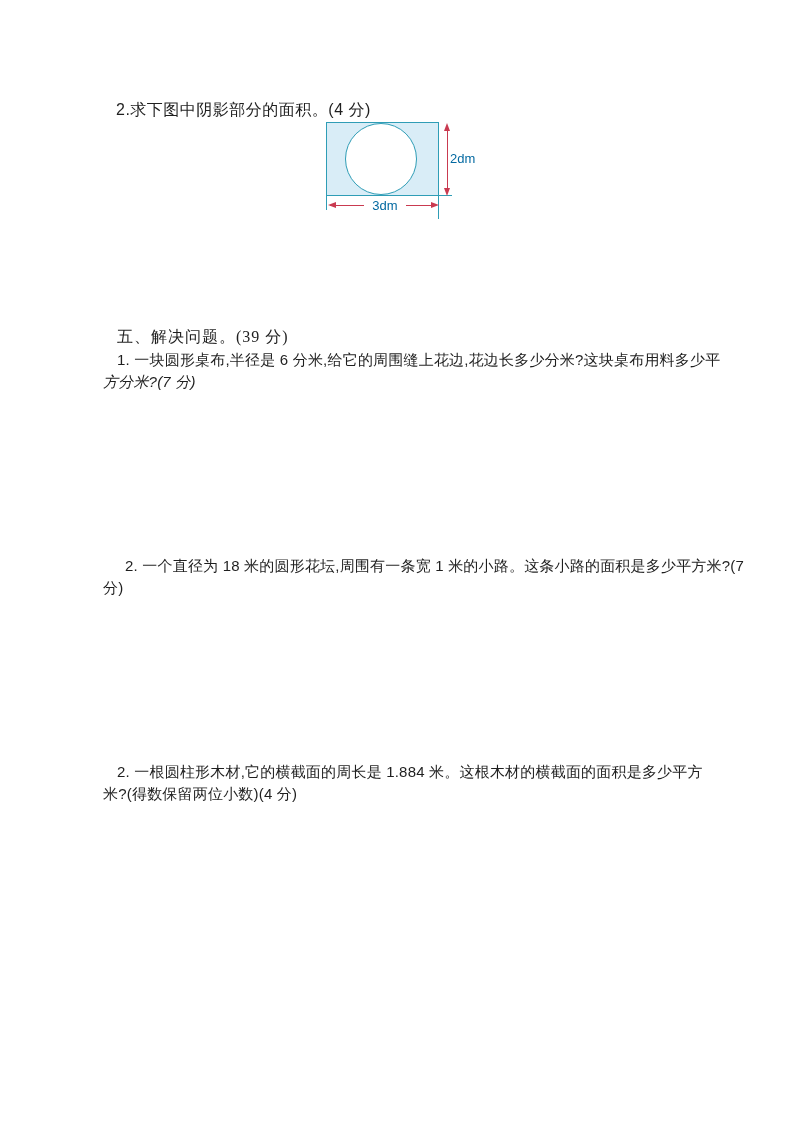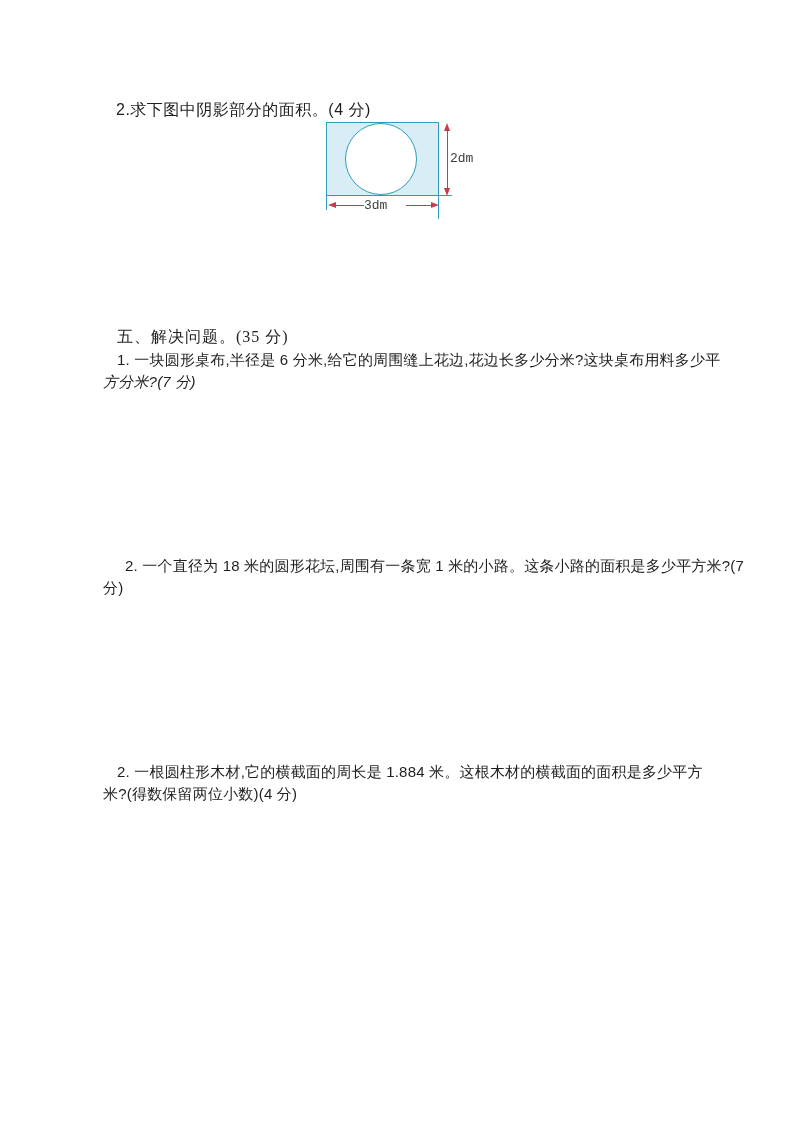--- a/index.html
+++ b/index.html
@@ -69,29 +69,30 @@
   .vdim-line { left: 447px; top: 126px; width: 1px; height: 66px; }
   .hdim-line { left: 330px; top: 205px; width: 104px; height: 1px; }
 
   .arrow { width: 0; height: 0; }
   .arrow-up    { left: 444px; top: 123px; border-left: 3.5px solid transparent; border-right: 3.5px solid transparent; border-bottom: 8px solid #c93a50; }
   .arrow-down  { left: 444px; top: 188px; border-left: 3.5px solid transparent; border-right: 3.5px solid transparent; border-top: 8px solid #c93a50; }
   .arrow-left  { left: 328px; top: 202px; border-top: 3.5px solid transparent; border-bottom: 3.5px solid transparent; border-right: 8px solid #c93a50; }
   .arrow-right { left: 431px; top: 202px; border-top: 3.5px solid transparent; border-bottom: 3.5px solid transparent; border-left: 8px solid #c93a50; }
 
   .dim-label {
-    font-family: Liberation Mono, monospace;
+    font-family: Liberation Sans, sans-serif;
     font-size: 13px; line-height: 15px;
-    color: #404040;
+    color: #0369a1;
     white-space: nowrap;
   }
   .label-h { left: 450px; top: 151px; }
   .label-w {
     left: 364px; top: 198px;
     width: 42px;
+    text-align: center;
     background: #ffffff;
   }
 </style>
 </head>
 <body>
 
 <div class="page">
 
   <div class="abs q-heading">2.求下图中阴影部分的面积。(4 分)</div>
 
@@ -111,21 +112,21 @@
     </div>
 
     <div>
       <div class="abs arrow arrow-left"></div>
       <div class="abs red-line hdim-line"></div>
       <div class="abs arrow arrow-right"></div>
       <div class="abs dim-label label-w">3dm</div>
     </div>
   </div>
 
-  <div class="abs section-heading">五、解决问题。(35 分)</div>
+  <div class="abs section-heading">五、解决问题。(39 分)</div>
 
   <div>
     <div class="abs prob-line p1-l1">1. 一块圆形桌布,半径是 6 分米,给它的周围缝上花边,花边长多少分米?这块桌布用料多少平</div>
     <div class="abs prob-line p1-l2">方分米?(7 分)</div>
   </div>
 
   <div>
     <div class="abs prob-line p2-l1">2. 一个直径为 18 米的圆形花坛,周围有一条宽 1 米的小路。这条小路的面积是多少平方米?(7</div>
     <div class="abs prob-line p2-l2">分)</div>
   </div>

